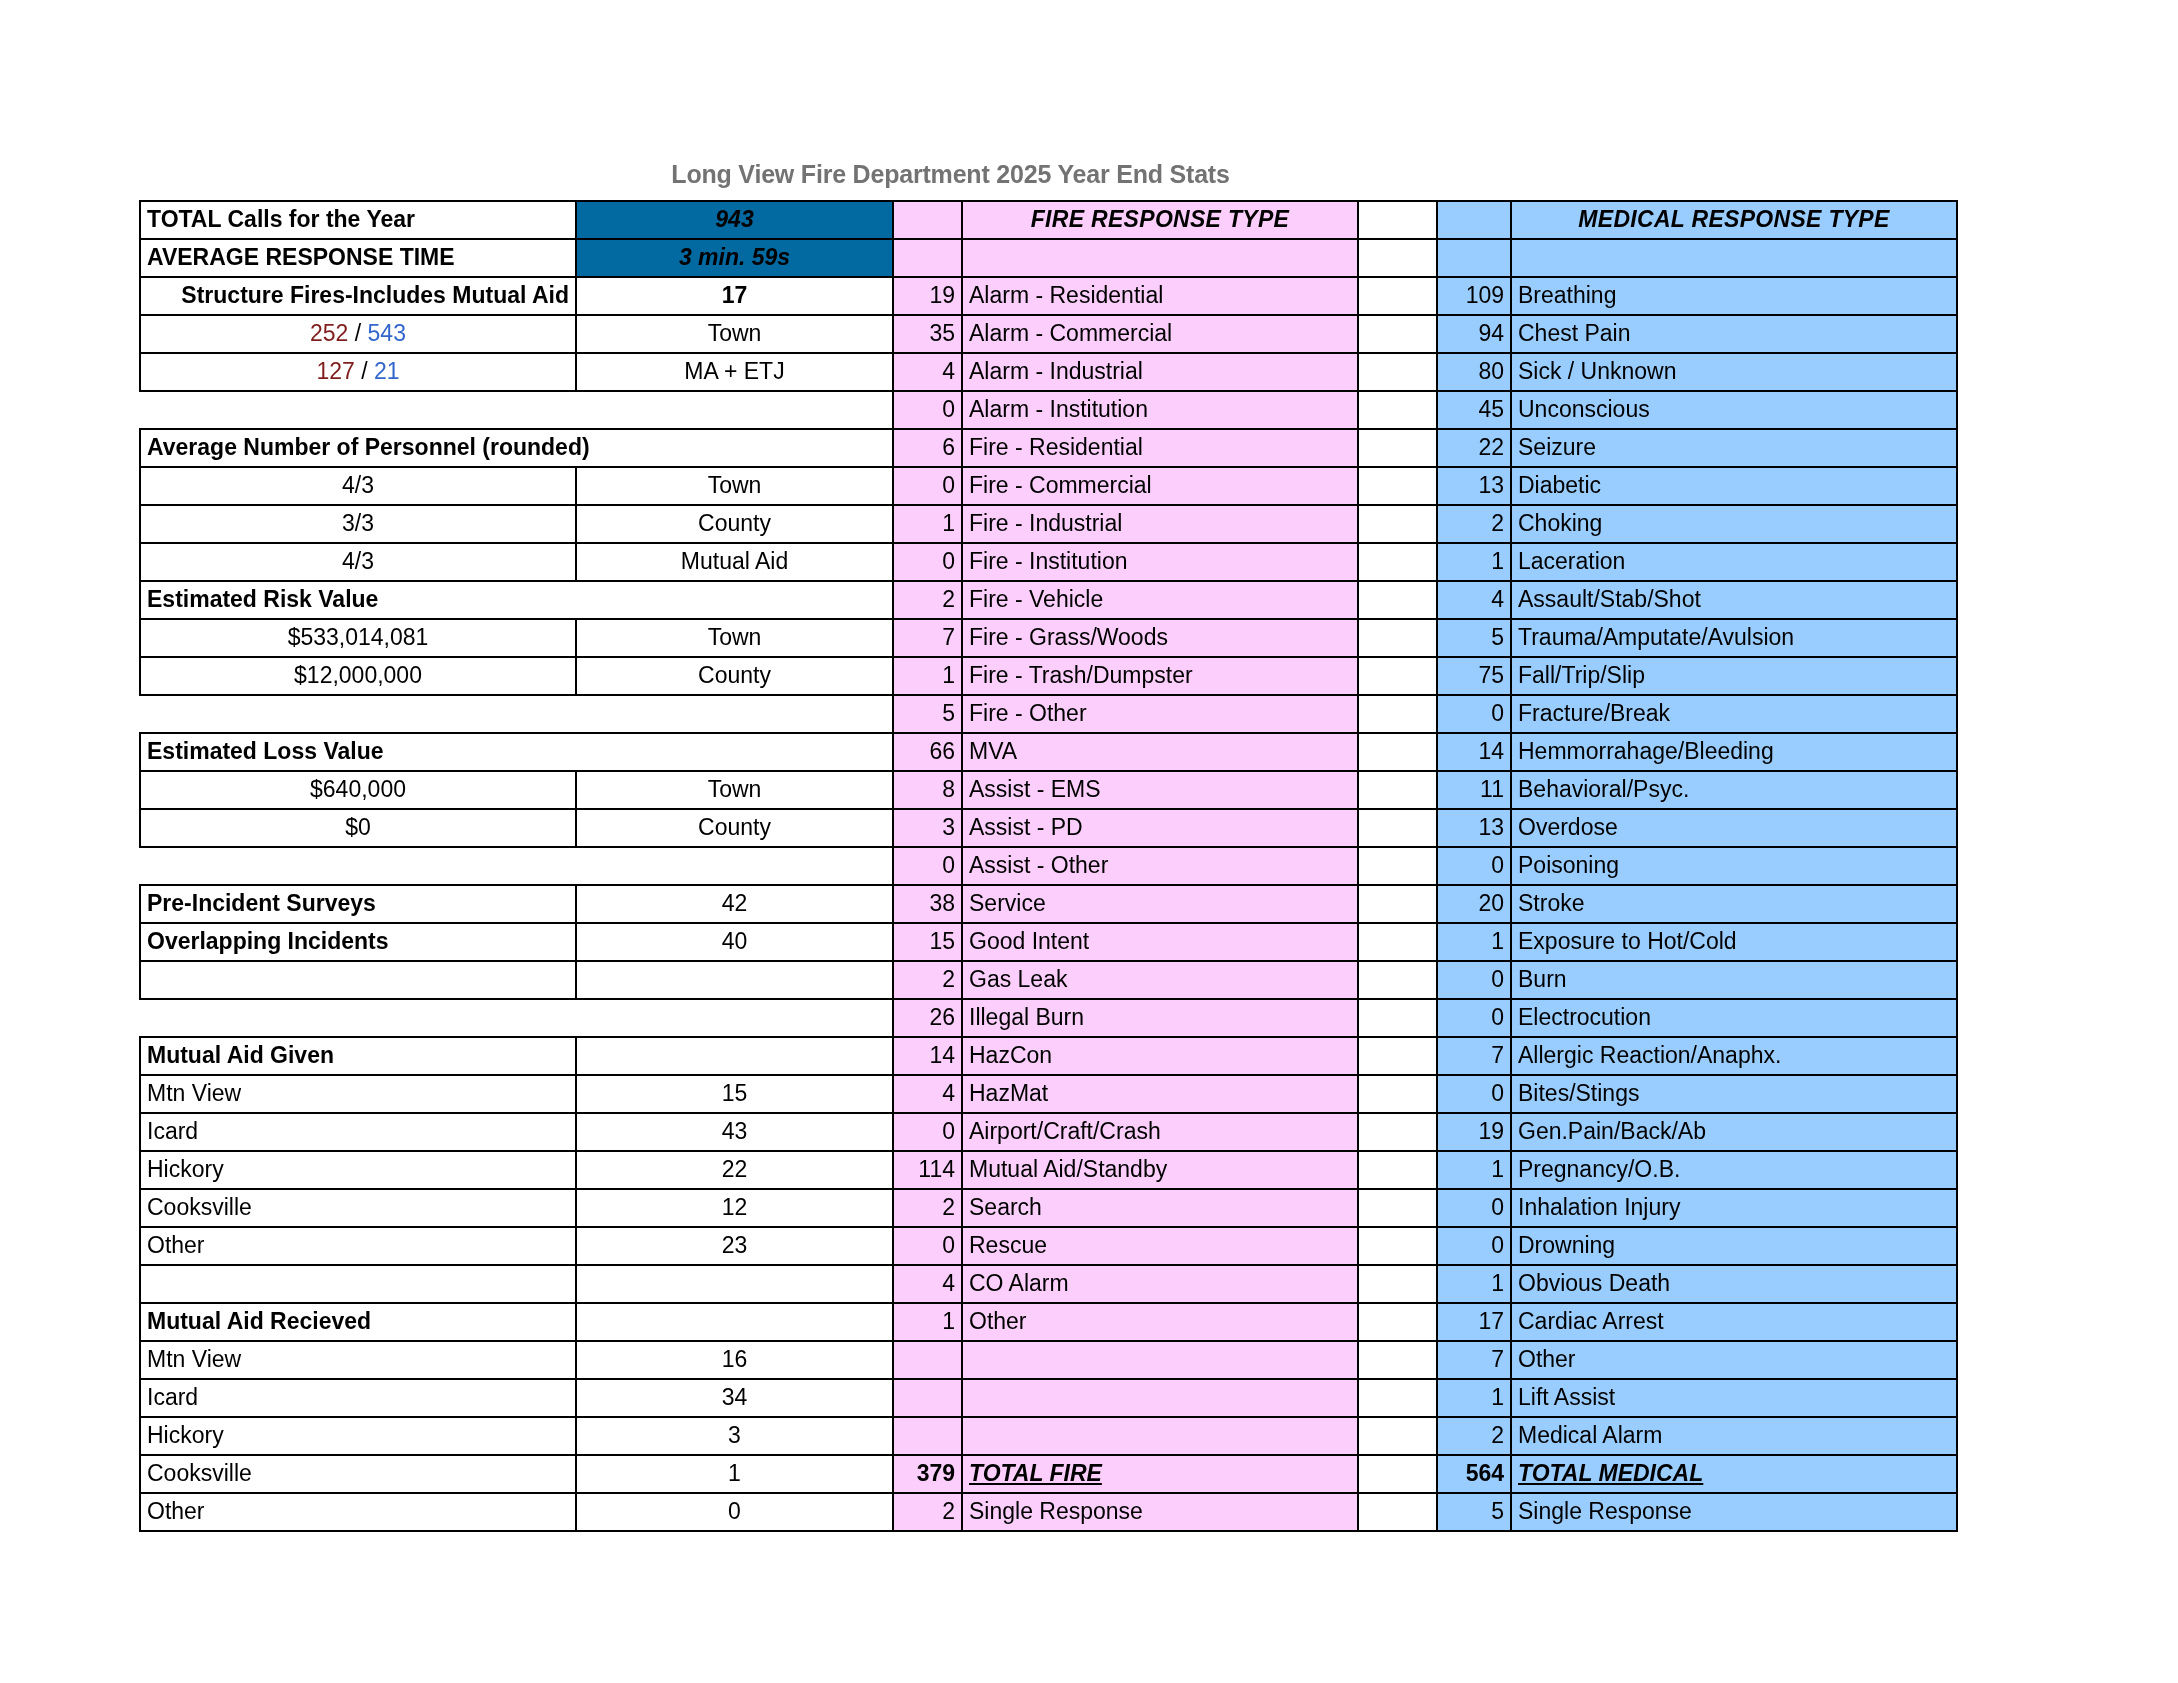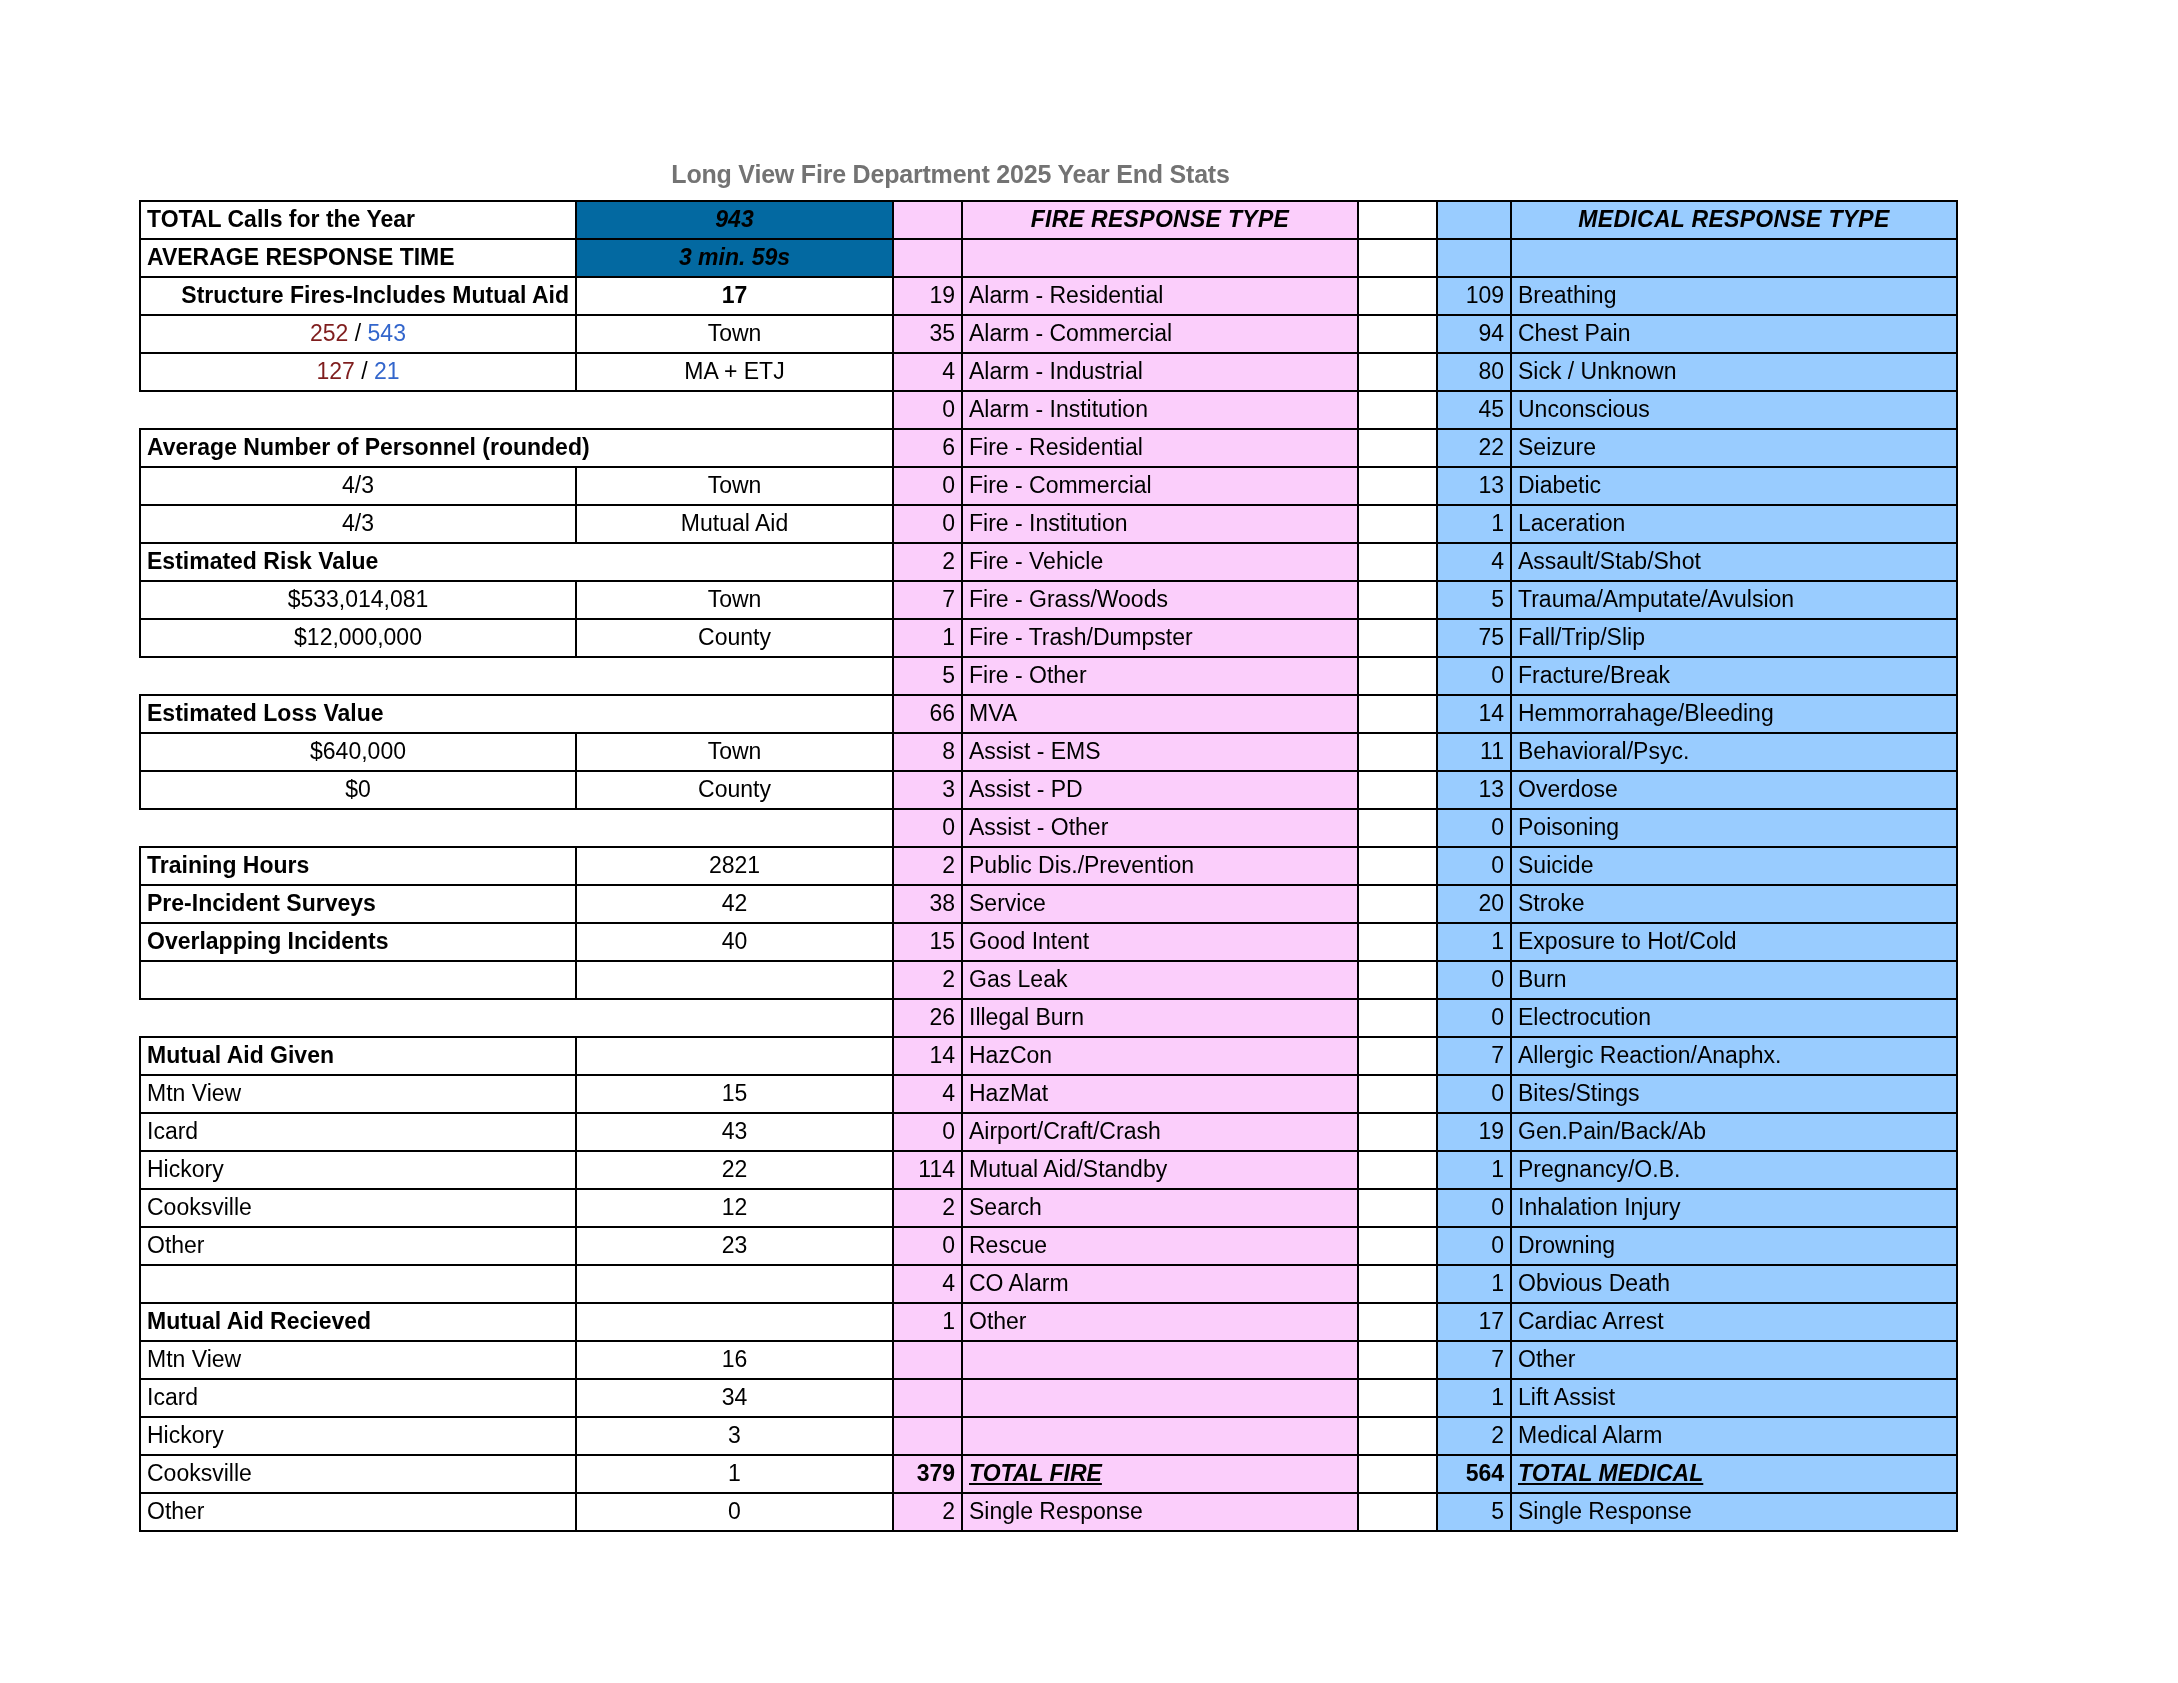--- a/index.html
+++ b/index.html
@@ -159,20 +159,29 @@
       <tr>
         <td class="fill-white ctr red">4/3</td>
         <td class="fill-white ctr">Town</td>
         <td class="fill-pink rgt">0</td>
         <td class="fill-pink lft">Fire - Commercial</td>
         <td class="fill-white"></td>
         <td class="fill-blue rgt">13</td>
         <td class="fill-blue lft">Diabetic</td>
       </tr>
       <tr>
+        <td class="fill-white ctr red">3/3</td>
+        <td class="fill-white ctr">County</td>
+        <td class="fill-pink rgt">1</td>
+        <td class="fill-pink lft">Fire - Industrial</td>
+        <td class="fill-white"></td>
+        <td class="fill-blue rgt">2</td>
+        <td class="fill-blue lft">Choking</td>
+      </tr>
+      <tr>
         <td class="fill-white ctr red">4/3</td>
         <td class="fill-white ctr">Mutual Aid</td>
         <td class="fill-pink rgt">0</td>
         <td class="fill-pink lft">Fire - Institution</td>
         <td class="fill-white"></td>
         <td class="fill-blue rgt">1</td>
         <td class="fill-blue lft">Laceration</td>
       </tr>
       <tr>
         <td class="fill-white b lft" colspan="2">Estimated Risk Value</td>
@@ -236,29 +245,20 @@
       </tr>
       <tr>
         <td class="fill-none" colspan="2"></td>
         <td class="fill-pink rgt">0</td>
         <td class="fill-pink lft">Assist - Other</td>
         <td class="fill-white"></td>
         <td class="fill-blue rgt">0</td>
         <td class="fill-blue lft">Poisoning</td>
       </tr>
       <tr>
-        <td class="fill-white b lft">Training Hours</td>
-        <td class="fill-white ctr">2821</td>
-        <td class="fill-pink rgt">2</td>
-        <td class="fill-pink lft">Public Dis./Prevention</td>
-        <td class="fill-white"></td>
-        <td class="fill-blue rgt">0</td>
-        <td class="fill-blue lft">Suicide</td>
-      </tr>
-      <tr>
         <td class="fill-white b lft">Pre-Incident Surveys</td>
         <td class="fill-white ctr">42</td>
         <td class="fill-pink rgt">38</td>
         <td class="fill-pink lft">Service</td>
         <td class="fill-white"></td>
         <td class="fill-blue rgt">20</td>
         <td class="fill-blue lft">Stroke</td>
       </tr>
       <tr>
         <td class="fill-white b lft">Overlapping Incidents</td>

